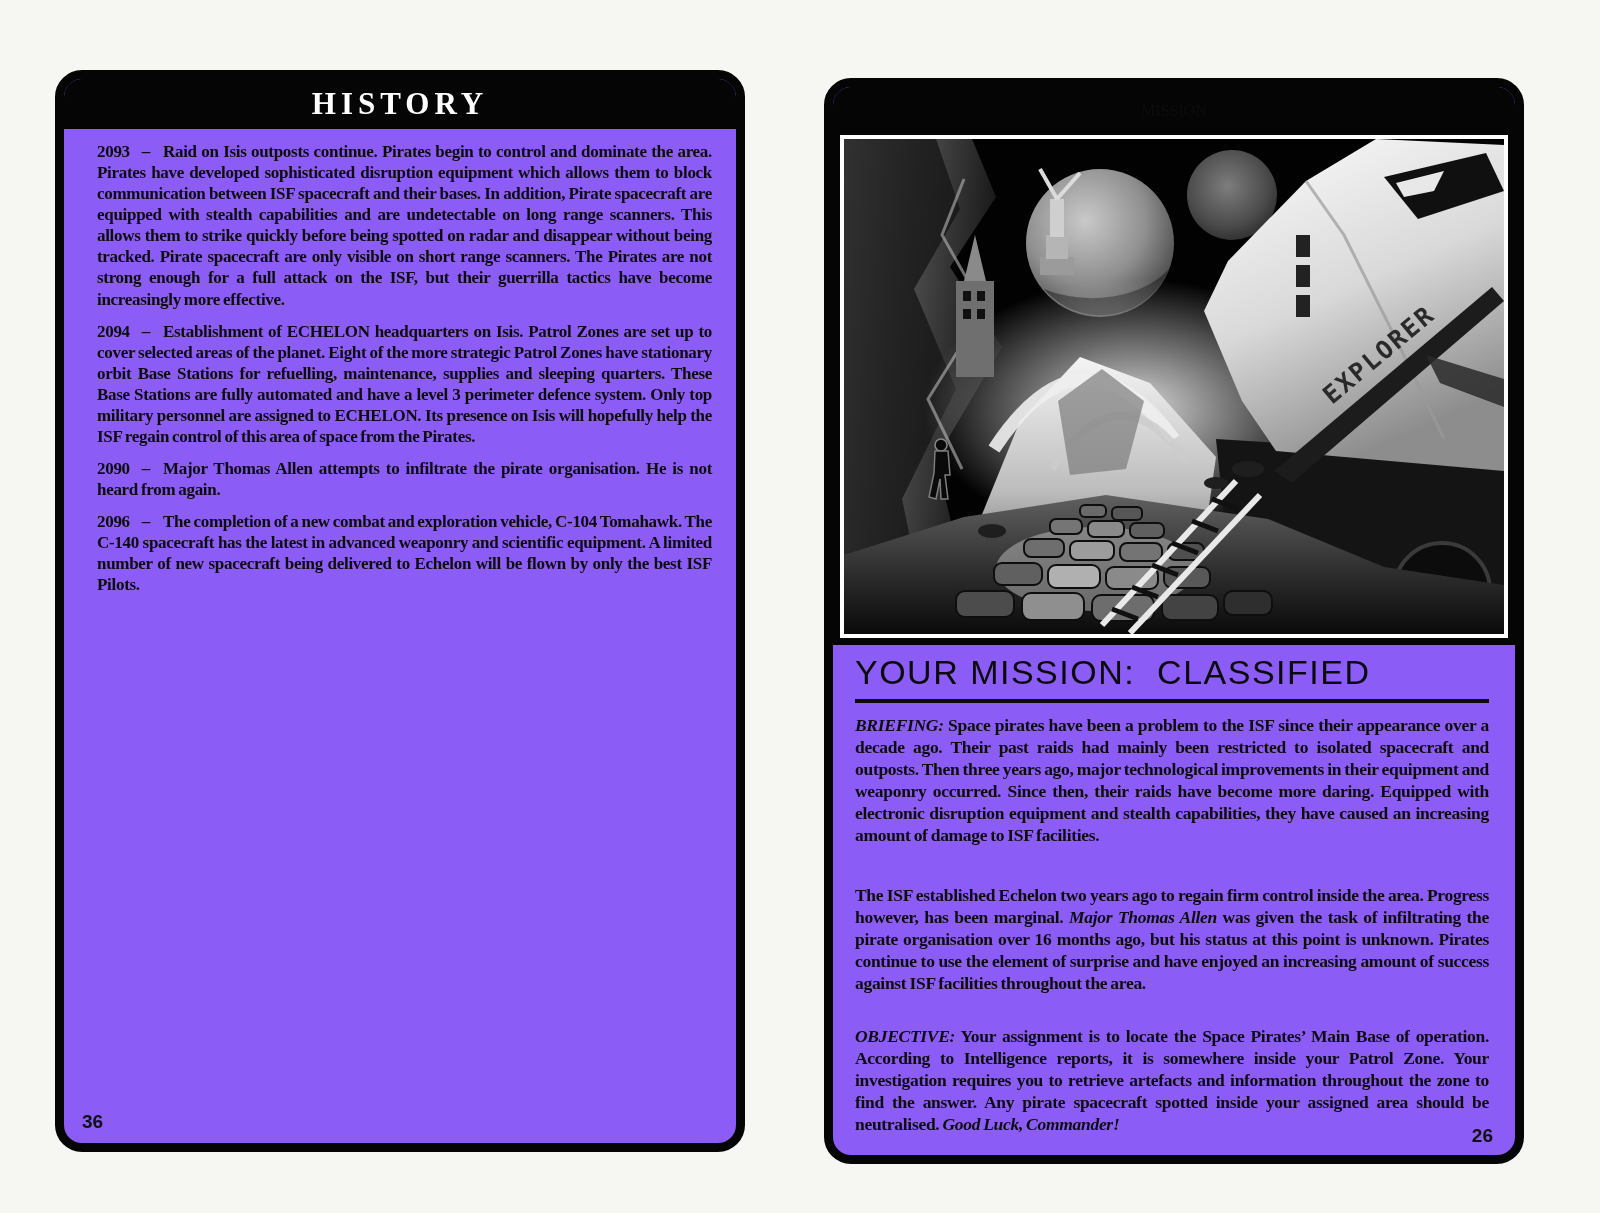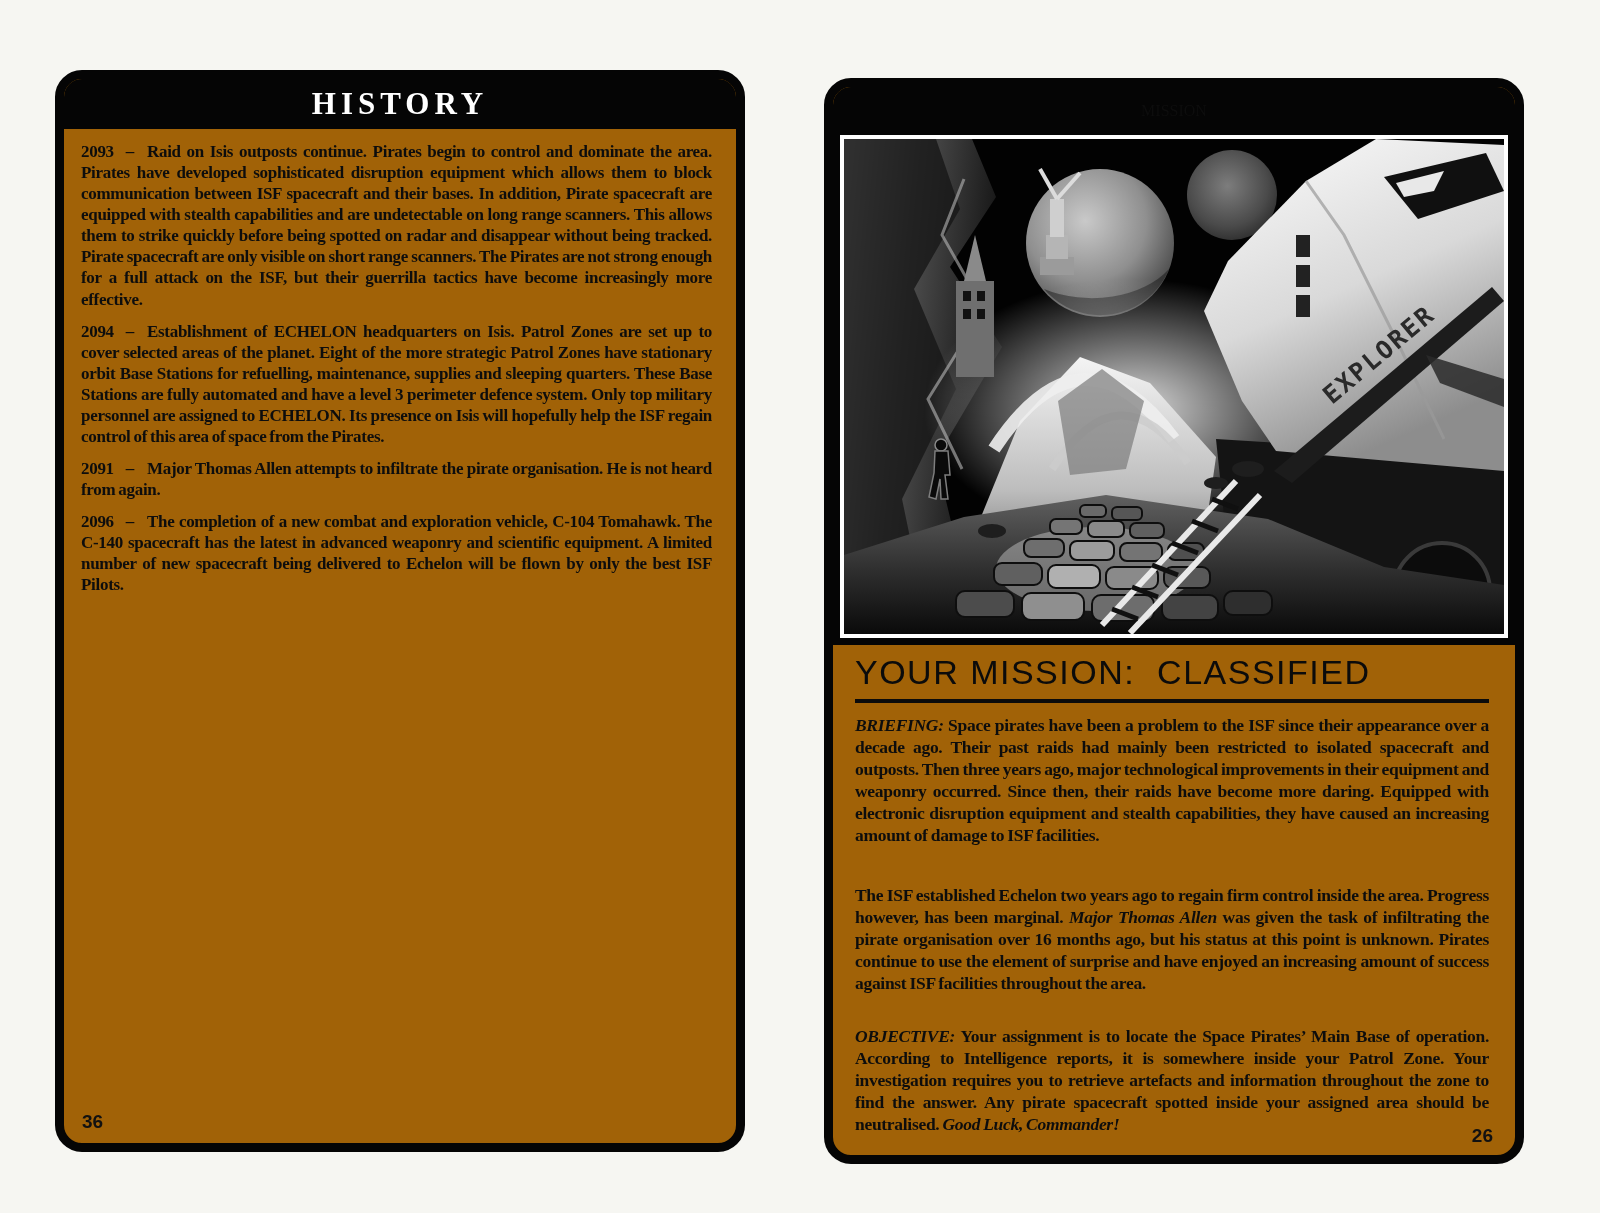--- a/index.html
+++ b/index.html
@@ -4,36 +4,36 @@
 <style>
   html,body{margin:0;padding:0;}
   body{
     width:1600px;height:1213px;position:relative;
     background:#f6f6f2;
     font-family:"Liberation Serif","DejaVu Serif",serif;
     color:#0d0d0d;
     -webkit-font-smoothing:antialiased;
   }
   .page{
-    position:absolute;background:#a16207;
+    position:absolute;background:#8b5cf6;
     border:9px solid #050505;border-radius:27px;
     box-sizing:border-box;overflow:hidden;
   }
   #left-page{left:55px;top:70px;width:690px;height:1082px;}
   #right-page{left:824px;top:78px;width:700px;height:1086px;}
   .page-header{
     background:#050505;height:50px;display:flex;align-items:center;justify-content:center;
     border-radius:16px 16px 0 0;
   }
   .page-header .title{
     color:#fff;font-weight:700;font-size:31px;letter-spacing:5px;
     font-family:"Liberation Serif","DejaVu Serif",serif;
   }
   
-  .history-body{padding:12px 24px 0 17px;}
+  .history-body{padding:12px 24px 0 33px;}
   .entry{
     text-align:justify;margin:0 0 11px 0;
     font-weight:700;font-size:17px;line-height:1.24;
     letter-spacing:-0.3px;word-spacing:-1px;
   }
   .entry .year{font-weight:700;}
   .entry .dash{display:inline-block;margin:0 13px 0 12px;font-weight:700;}
   .page-num{
     position:absolute;bottom:10px;
     font-family:"Liberation Sans","DejaVu Sans",sans-serif;
@@ -70,21 +70,21 @@
 </head>
 <body>
 
 <div class="page" id="left-page">
   <div class="page-header">
     <span class="title">HISTORY</span>
   </div>
   <div class="history-body">
     <p class="entry"><span class="year">2093</span><span class="dash">–</span><span>Raid on Isis outposts continue. Pirates begin to control and dominate the area. Pirates have developed sophisticated disruption equipment which allows them to block communication between ISF spacecraft and their bases. In addition, Pirate spacecraft are equipped with stealth capabilities and are undetectable on long range scanners. This allows them to strike quickly before being spotted on radar and disappear without being tracked. Pirate spacecraft are only visible on short range scanners. The Pirates are not strong enough for a full attack on the ISF, but their guerrilla tactics have become increasingly more effective.</span></p>
     <p class="entry"><span class="year">2094</span><span class="dash">–</span><span>Establishment of ECHELON headquarters on Isis. Patrol Zones are set up to cover selected areas of the planet. Eight of the more strategic Patrol Zones have stationary orbit Base Stations for refuelling, maintenance, supplies and sleeping quarters. These Base Stations are fully automated and have a level 3 perimeter defence system. Only top military personnel are assigned to ECHELON. Its presence on Isis will hopefully help the ISF regain control of this area of space from the Pirates.</span></p>
-    <p class="entry"><span class="year">2091</span><span class="dash">–</span><span>Major Thomas Allen attempts to infiltrate the pirate organisation. He is not heard from again.</span></p>
+    <p class="entry"><span class="year">2090</span><span class="dash">–</span><span>Major Thomas Allen attempts to infiltrate the pirate organisation. He is not heard from again.</span></p>
     <p class="entry"><span class="year">2096</span><span class="dash">–</span><span>The completion of a new combat and exploration vehicle, C-104 Tomahawk. The C-140 spacecraft has the latest in advanced weaponry and scientific equipment. A limited number of new spacecraft being delivered to Echelon will be flown by only the best ISF Pilots.</span></p>
   </div>
   <div class="page-num">36</div>
 </div>
 
 <div class="page" id="right-page">
   <div class="mission-top">
     <div class="header-strip">
       <span class="title">MISSION</span>
     </div>

